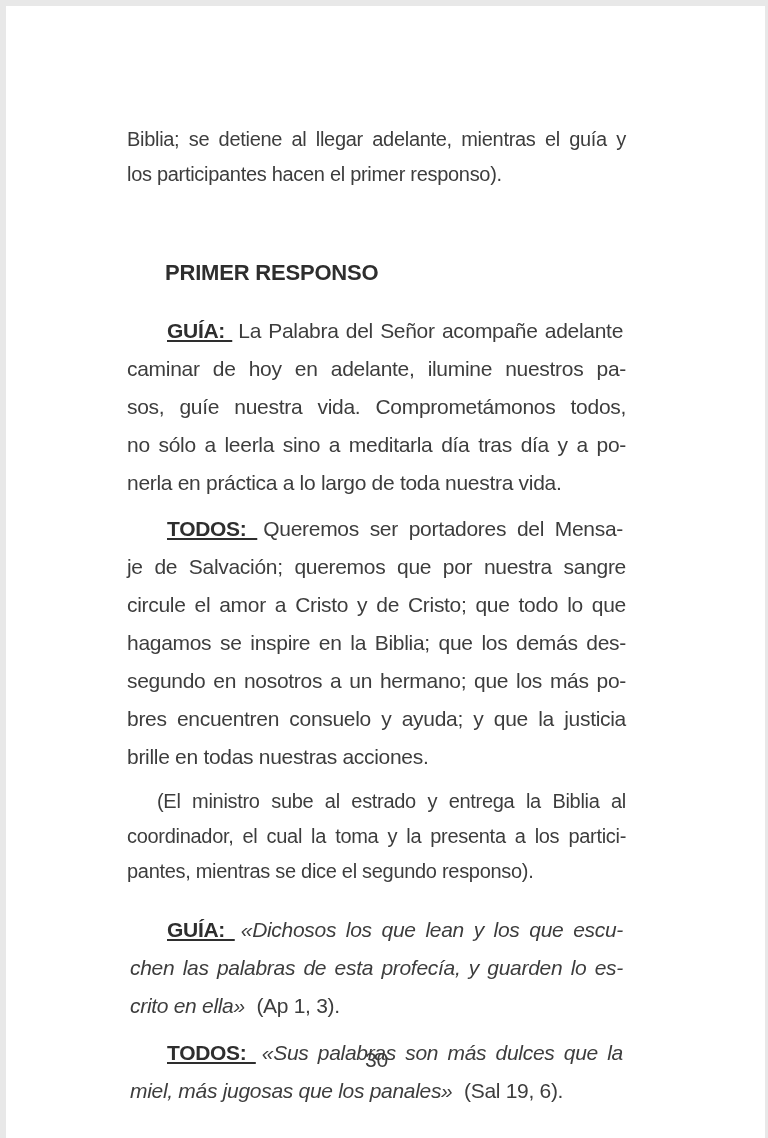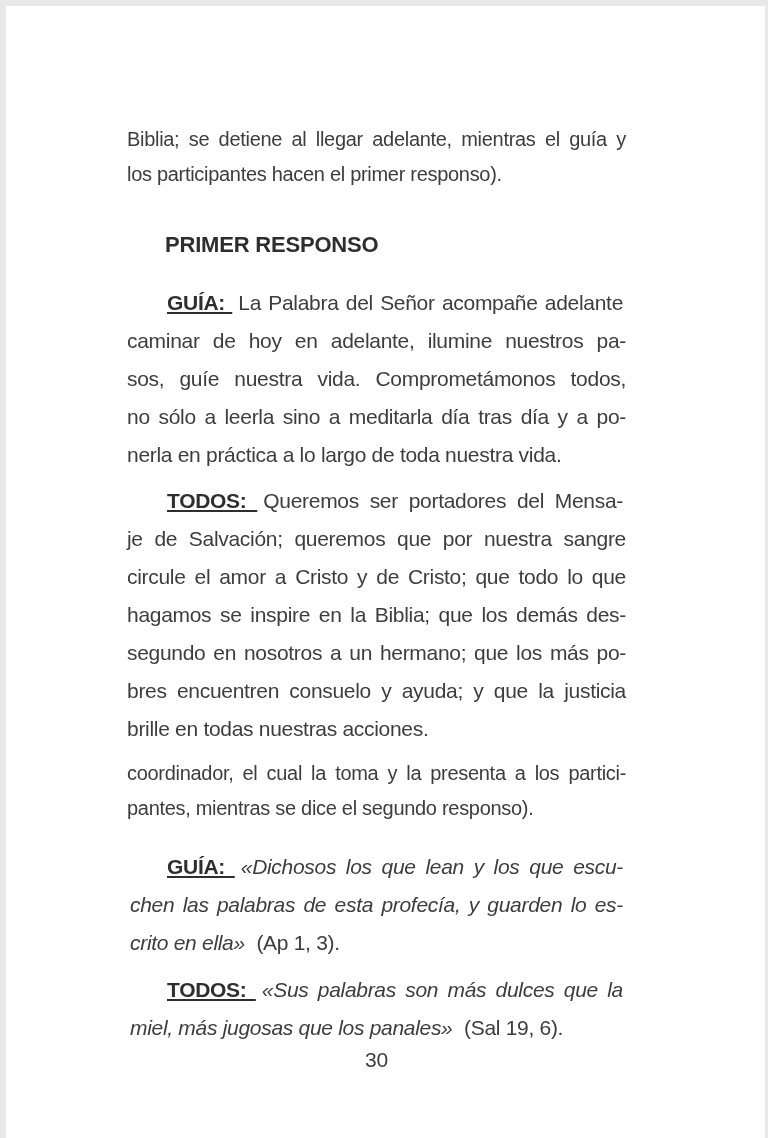--- a/index.html
+++ b/index.html
@@ -61,21 +61,21 @@
     font-size:22px;
     line-height:32px;
     font-weight:700;
     color:var(--ink-strong);
     letter-spacing:-0.2px;
     margin-left:41px;
   }
 
   
   .p1{ margin-top:0; }
-  .h1{ margin-top:31px; }
+  .h1{ margin-top:59px; }
   .p2{ margin-top:17px; }
   .p3{ margin-top:2px; }
   .p4{ margin-top:2px; }
   .h2{ margin-top:17px; }
   .p5{ margin-top:16px; }
   .p6{ margin-top:3px; }
 
   .folio{
     position:absolute;
     left:112px;
@@ -112,20 +112,21 @@
       <span class="ln j ind"><b class="lead">TODOS: </b><span>Queremos ser portadores del Mensa-</span></span>
       <span class="ln j">je de Salvación; queremos que por nuestra sangre</span>
       <span class="ln j">circule el amor a Cristo y de Cristo; que todo lo que</span>
       <span class="ln j">hagamos se inspire en la Biblia; que los demás des-</span>
       <span class="ln j">segundo en nosotros a un hermano; que los más po-</span>
       <span class="ln j">bres encuentren consuelo y ayuda; y que la justicia</span>
       <span class="ln">brille en todas nuestras acciones.</span>
     </p>
 
     <p class="rubric-par p4">
+      <span class="ln j ind-r">(El ministro sube al estrado y entrega la Biblia al</span>
       <span class="ln j">coordinador, el cual la toma y la presenta a los partici-</span>
       <span class="ln">pantes, mientras se dice el segundo responso).</span>
     </p>
 
 
     <p class="body-par p5">
       <span class="ln j ind"><b class="lead">GUÍA: </b><i class="q">«Dichosos los que lean y los que escu-</i></span>
       <span class="ln j"><i class="q">chen las palabras de esta profecía, y guarden lo es-</i></span>
       <span class="ln"><i class="q">crito en ella» </i><span>(Ap 1, 3).</span></span>
     </p>

